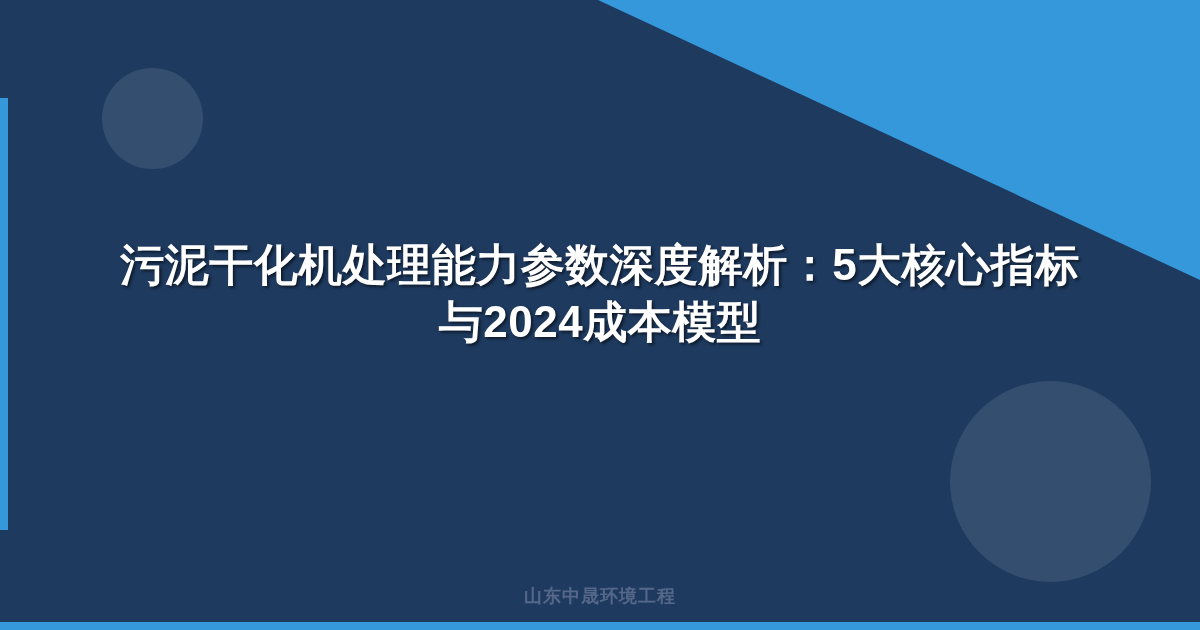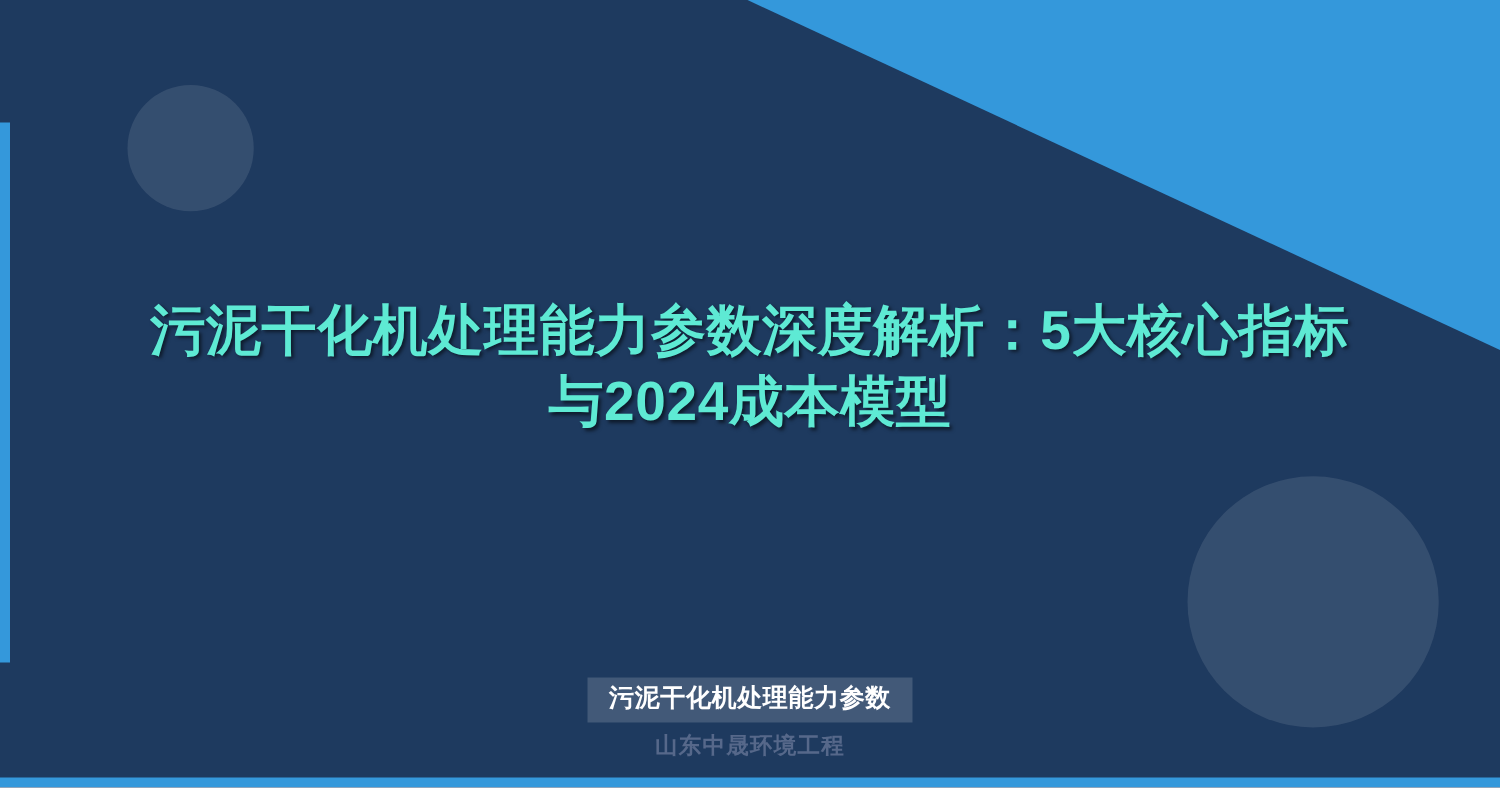--- a/index.html
+++ b/index.html
@@ -73,21 +73,21 @@
     top: 236px;
     width: 1000px;
     text-align: center;
     z-index: 5;
   }
   .poster-title {
     margin: 0;
     font-size: 44px;
     line-height: 57px;
     font-weight: bold;
-    color: #5eead4;
+    color: #ffffff;
     letter-spacing: 0.5px;
     text-shadow: 2px 2px 3px rgba(0, 0, 0, 0.55);
     white-space: pre-line;
   }
 
   
   .footer-block {
     position: absolute;
     left: 0;
     bottom: 22px;
@@ -130,17 +130,16 @@
   <div class="accent-bar-left"></div>
 
   <div class="accent-bar-bottom"></div>
 
   <div class="title-block">
     <h1 class="poster-title">污泥干化机处理能力参数深度解析：5大核心指标
 与2024成本模型</h1>
   </div>
 
   <div class="footer-block">
-    <div class="keyword-badge">污泥干化机处理能力参数</div>
     <div class="brand-watermark">山东中晟环境工程</div>
   </div>
 
 </div>
 
 </body></html>

